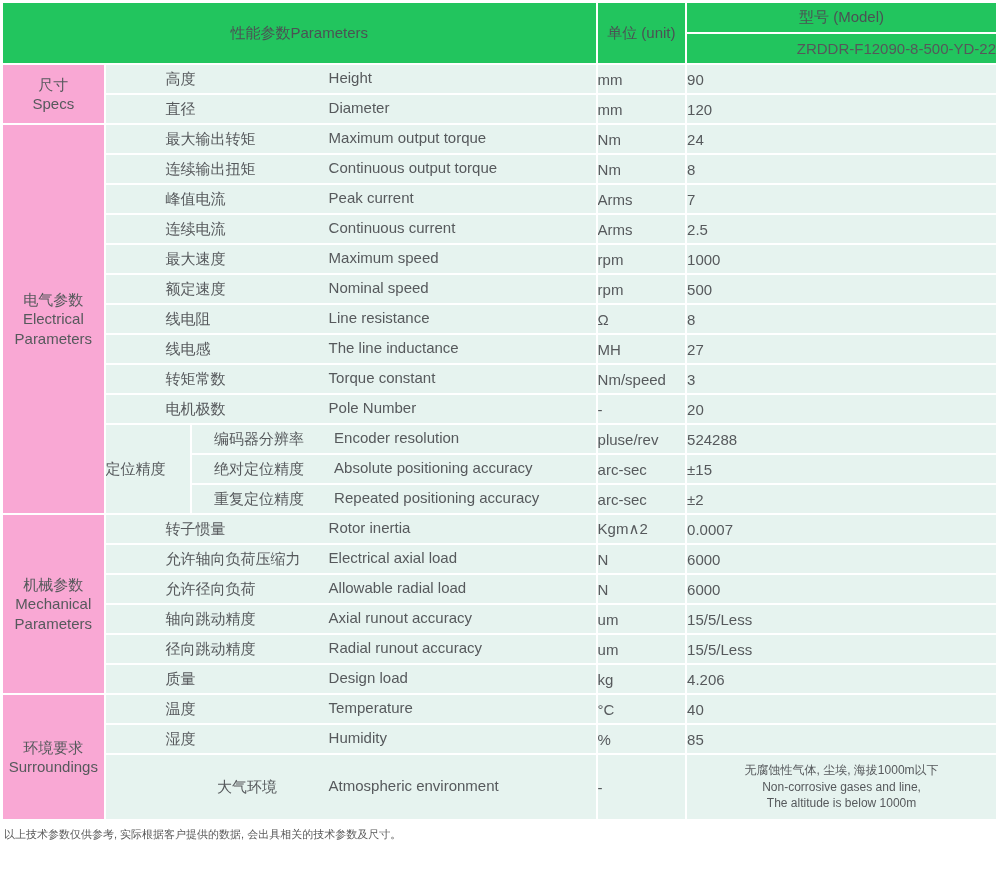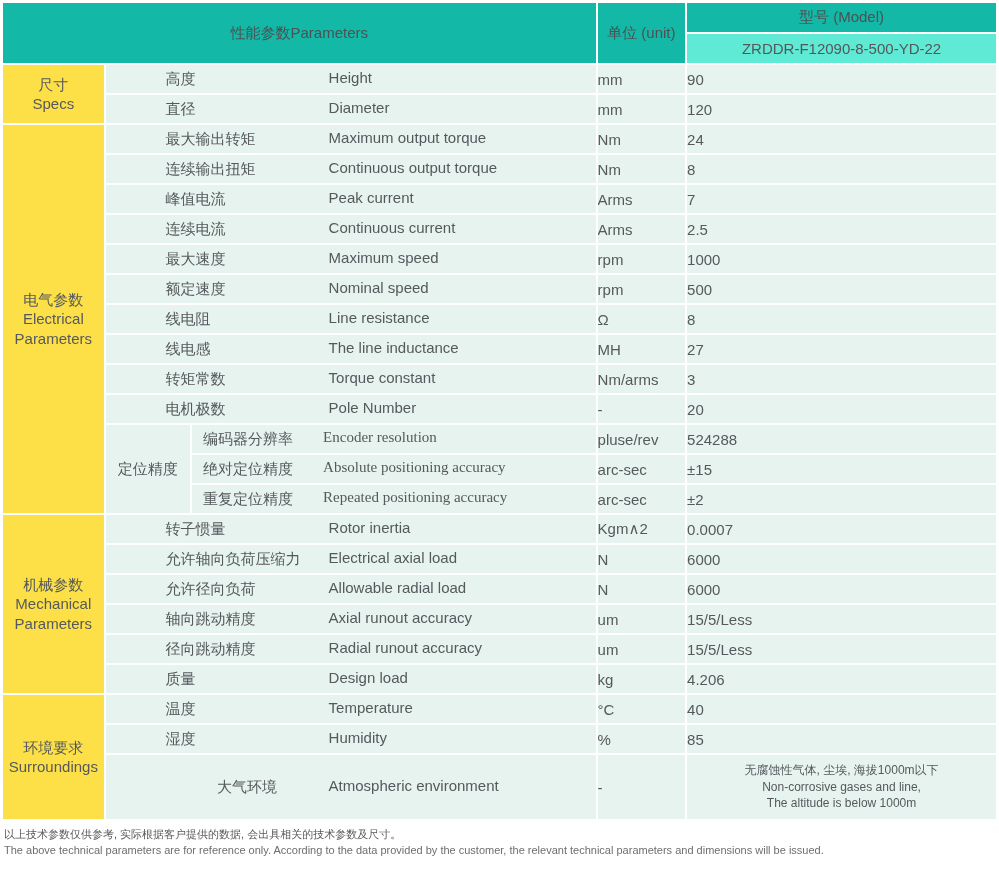--- a/index.html
+++ b/index.html
@@ -7,32 +7,32 @@
     width:999px;height:889px;background:#ffffff;
     font-family:"Liberation Sans","DejaVu Sans",sans-serif;
     color:#56595c;overflow:hidden;
   }
   table.spec{
     border-collapse:separate;border-spacing:2px;table-layout:fixed;
     width:997px;margin:1px 0 0 1px;
   }
   td{padding:0;vertical-align:middle;font-size:15px;overflow:hidden;}
   
-  td.hdr{background:#14b8a6;color:#4b5254;text-align:center;height:29px;}
+  td.hdr{background:#22c55e;color:#4b5254;text-align:center;height:29px;}
   td.cell{background:#e6f3ef;height:28px;}
-  td.group{background:#fde047;text-align:center;line-height:1.3;}
+  td.group{background:#f9a8d4;text-align:center;line-height:1.3;}
   
   td.label{padding-left:60px;white-space:nowrap;}
   td.label .cn{display:inline-block;width:163px;vertical-align:middle;}
-  td.sublabel{padding-left:11px;white-space:nowrap;font-family:Liberation Serif, serif;}
+  td.sublabel{padding-left:22px;white-space:nowrap;}
   td.sublabel .cn{display:inline-block;width:120px;vertical-align:middle;}
-  td.subgroup{text-align:center;}
+  td.subgroup{text-align:left;}
   td.unit,td.value{}
   td.tallvalue{text-align:center;line-height:1.38;font-size:12px;}
-  td.hdr-model-value{background:#5eead4;text-align:center;color:#55585a;}
+  td.hdr-model-value{background:#22c55e;text-align:right;color:#55585a;}
   .group .en{display:block;}
   
   .notes{margin:6px 0 0 4px;}
   .note-cn{font-size:11px;color:#595959;line-height:15px;}
   .note-en{font-size:11px;color:#6e6e6e;line-height:16px;}
 </style>
 </head>
 <body>
 
 <table class="spec">
@@ -130,21 +130,21 @@
     <td class="cell label" colspan="2">
       <span class="cn">线电感</span><span class="en">The line inductance</span>
     </td>
     <td class="cell unit">MH</td>
     <td class="cell value">27</td>
   </tr>
   <tr>
     <td class="cell label" colspan="2">
       <span class="cn">转矩常数</span><span class="en">Torque constant</span>
     </td>
-    <td class="cell unit">Nm/arms</td>
+    <td class="cell unit">Nm/speed</td>
     <td class="cell value">3</td>
   </tr>
   <tr>
     <td class="cell label" colspan="2">
       <span class="cn">电机极数</span><span class="en">Pole Number</span>
     </td>
     <td class="cell unit">-</td>
     <td class="cell value">20</td>
   </tr>
 
@@ -245,14 +245,13 @@
       <div>无腐蚀性气体, 尘埃, 海拔1000m以下</div>
       <div>Non-corrosive gases and line,</div>
       <div>The altitude is below 1000m</div>
     </td>
   </tr>
 </tbody>
   </table>
 
 <div class="notes">
   <div class="note-cn">以上技术参数仅供参考, 实际根据客户提供的数据, 会出具相关的技术参数及尺寸。</div>
-  <div class="note-en">The above technical parameters are for reference only. According to the data provided by the customer, the relevant technical parameters and dimensions will be issued.</div>
 </div>
 
 </body></html>

